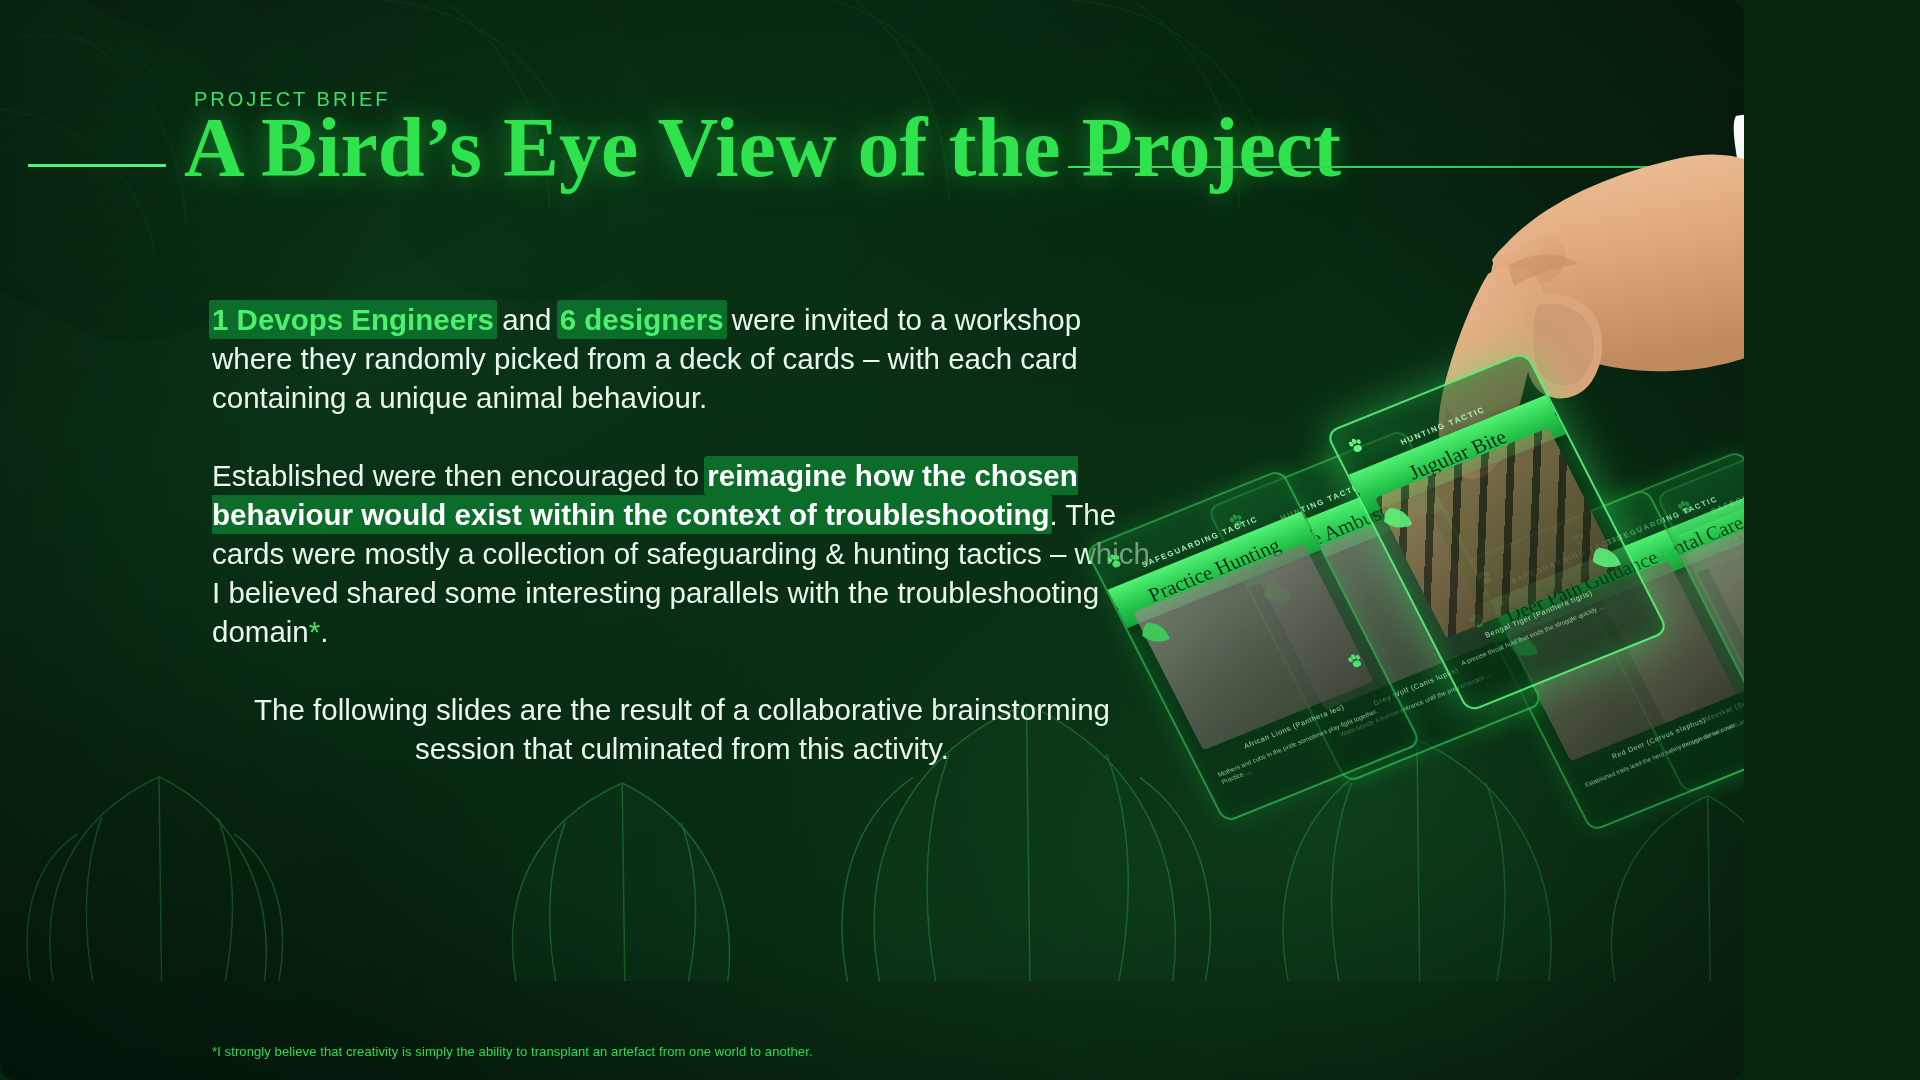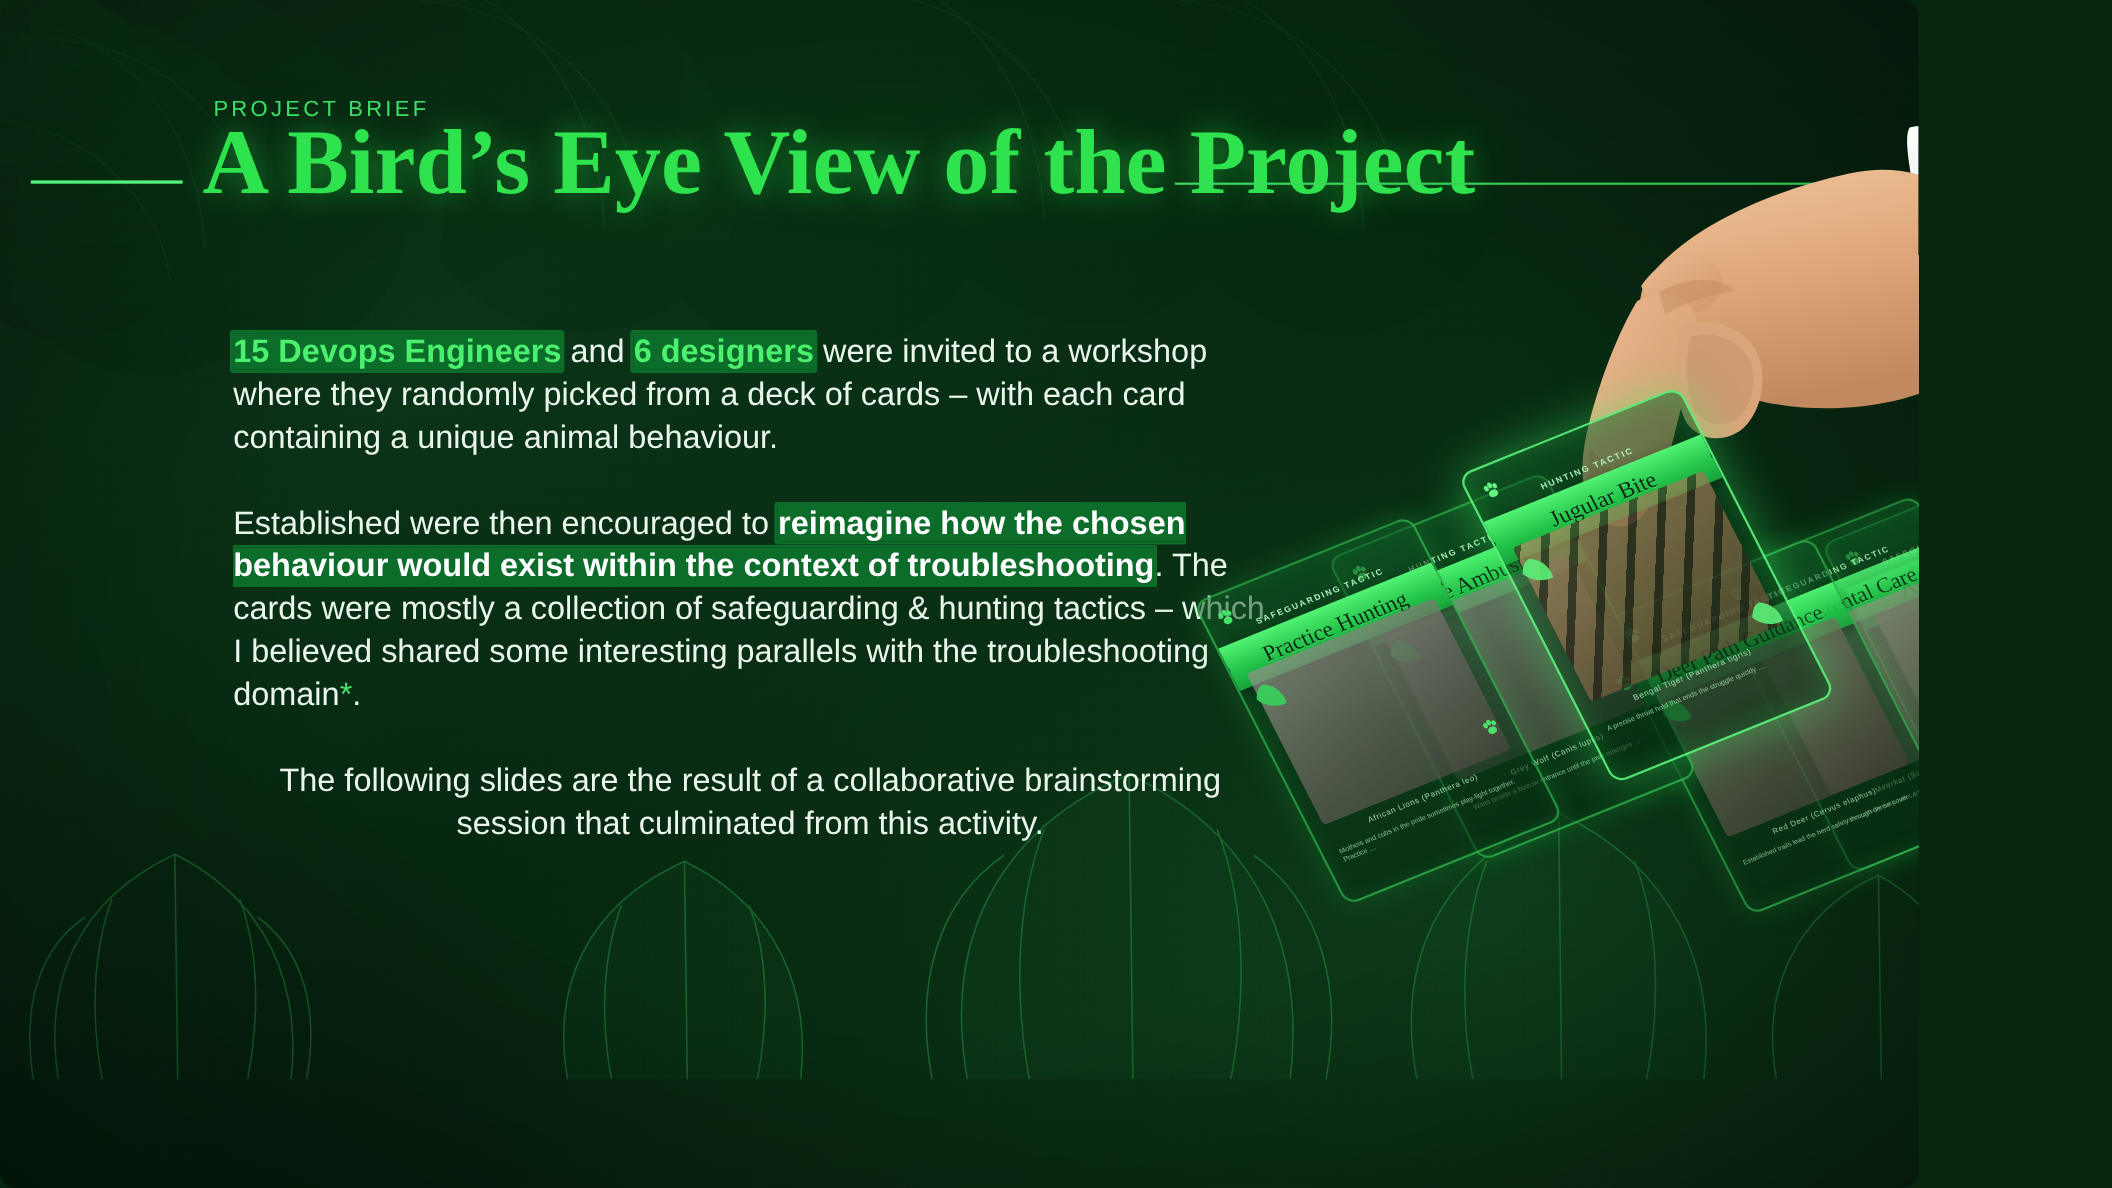--- a/index.html
+++ b/index.html
@@ -230,27 +230,28 @@
 
   <div class="eyebrow">PROJECT BRIEF</div>
 
   <div class="title-row">
     <div class="rule-left"></div>
     <h1 class="page-title">A Bird’s Eye View of the Project</h1>
     <div class="rule-right"></div>
   </div>
 
   <div class="body-copy">
-    <p><span class="hl">15 Devops Engineers</span><span> and </span><span class="hl">6 designers</span><span> were invited to a workshop where they randomly picked from a deck of cards – with each card containing a unique animal behaviour.</span></p>
+    <p><span class="hl">1 Devops Engineers</span><span> and </span><span class="hl">6 designers</span><span> were invited to a workshop where they randomly picked from a deck of cards – with each card containing a unique animal behaviour.</span></p>
 
     <p><span>Established were then encouraged to </span><span class="hl hl-light">reimagine how the chosen behaviour would exist within the context of troubleshooting</span><span>. The cards were mostly a collection of safeguarding &amp; hunting tactics – which I believed shared some interesting parallels with the troubleshooting domain</span><span class="ast">*</span><span>.</span></p>
 
     <p>The following slides are the result of a collaborative brainstorming session that culminated from this activity.</p>
   </div>
 
+  <div class="footnote">*I strongly believe that creativity is simply the ability to transplant an artefact from one world to another.</div>
 
   <div class="cards">
 
     <div class="card" id="card-alarm">
       <span class="paw tl">
         <svg viewBox="0 0 24 24">
             <g fill="#4bf06f">
               <ellipse cx="7" cy="8" rx="2.6" ry="3.4"></ellipse>
               <ellipse cx="12" cy="6" rx="2.6" ry="3.6"></ellipse>
               <ellipse cx="17" cy="8.5" rx="2.5" ry="3.2"></ellipse>

